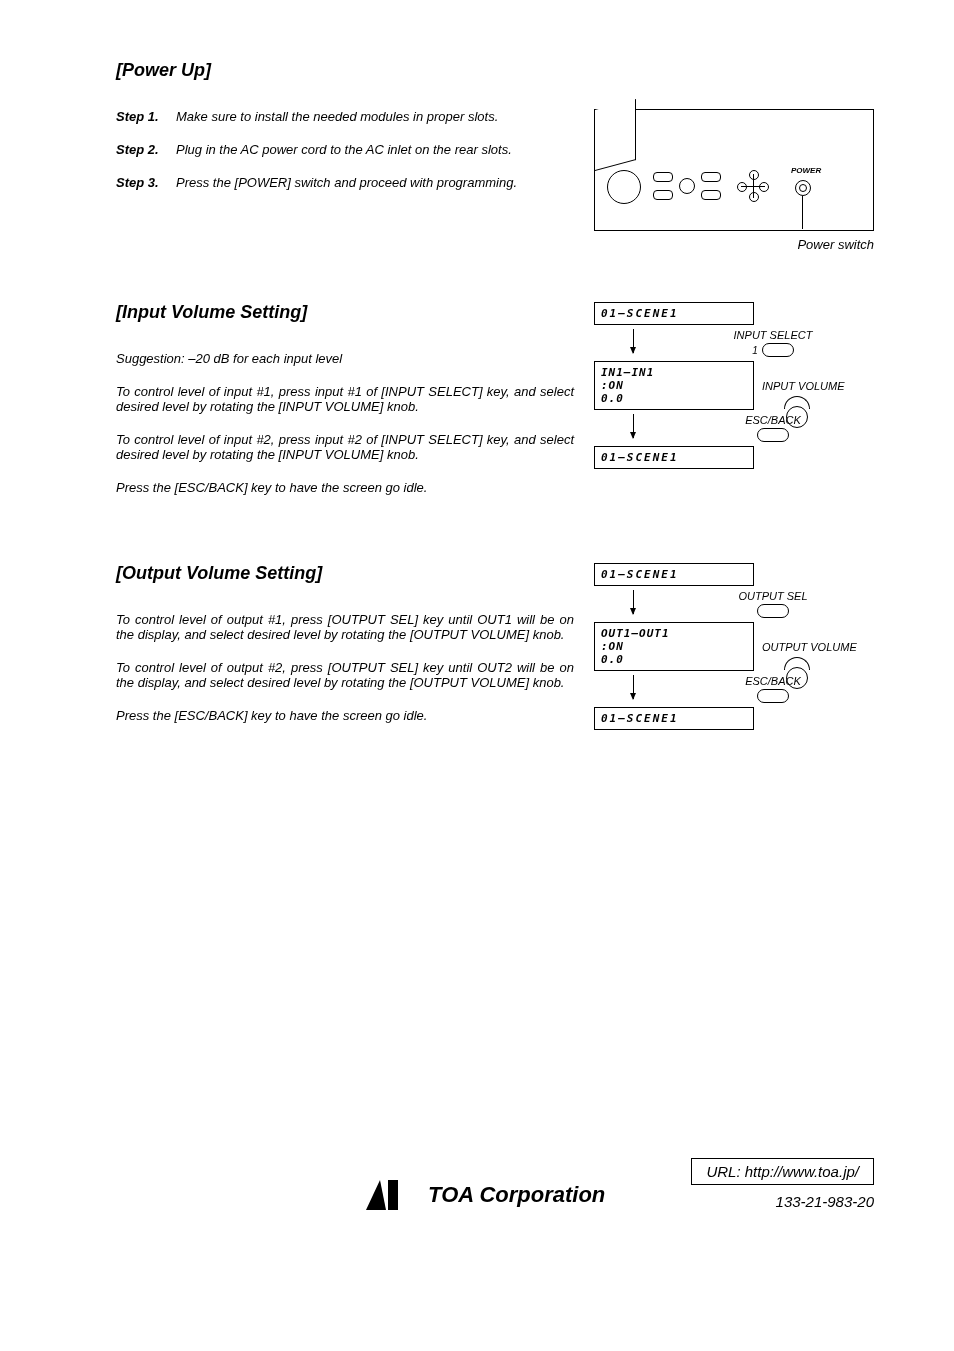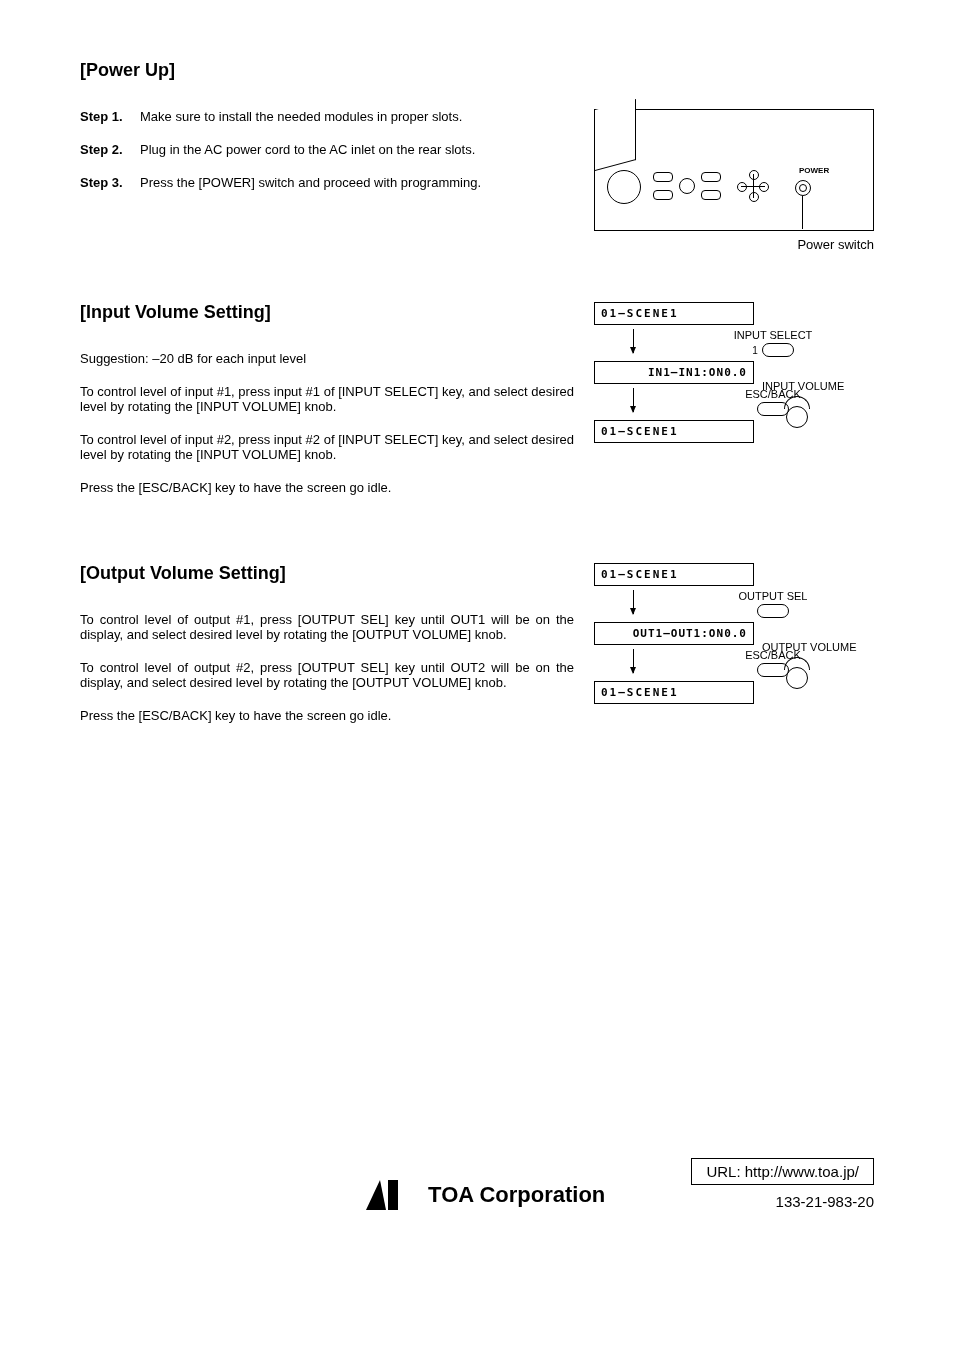--- a/index.html
+++ b/index.html
@@ -1,16 +1,16 @@
 <!DOCTYPE html>
 <html><head>
 <meta charset="utf-8">
 <style>
   html,body{margin:0;padding:0;background:#fff;font-family:Helvetica,Arial,sans-serif;color:#000;}
-  .page{width:954px;height:1255px;box-sizing:border-box;padding:60px 80px 30px 80px;position:relative;}
+  .page{width:954px;height:1255px;box-sizing:border-box;padding:60px 80px 30px 116px;position:relative;font-style:italic;}
   h2{font-size:18px;font-weight:bold;margin:0 0 28px 0;}
   .section{margin-bottom:50px;}
   .row{display:flex;align-items:flex-start;}
   .col-text{flex:1;padding-right:20px;}
   .col-fig{width:280px;flex:0 0 280px;}
   .step{font-size:13px;margin:0 0 18px 0;display:flex;}
   .step-label{font-weight:bold;width:60px;flex:0 0 60px;}
   .step-body{flex:1;}
   p{font-size:13px;margin:0 0 18px 0;text-align:justify;}
   .caption{font-size:13px;text-align:right;margin-top:6px;}
@@ -27,21 +27,21 @@
   .power-panel .net .c{position:absolute;width:8px;height:8px;border:1px solid #000;border-radius:50%;}
   .power-panel .net .c1{left:50%;top:-4px;margin-left:-4px;}
   .power-panel .net .c2{left:50%;bottom:-4px;margin-left:-4px;}
   .power-panel .net .c3{top:50%;left:-4px;margin-top:-4px;}
   .power-panel .net .c4{top:50%;right:-4px;margin-top:-4px;}
   .power-panel .pwr-label{position:absolute;font-size:8px;font-weight:bold;}
   .power-panel .pwr-btn{position:absolute;width:14px;height:14px;border:1px solid #000;border-radius:50%;display:flex;align-items:center;justify-content:center;}
   .power-panel .pwr-btn .inner{width:6px;height:6px;border:1px solid #000;border-radius:50%;}
   .power-panel .lead{position:absolute;width:1px;background:#000;}
   .lcd{border:1px solid #000;font-family:monospace;font-size:11px;letter-spacing:2px;padding:4px 6px;width:160px;box-sizing:border-box;font-weight:bold;}
-  .lcd-row{display:flex;justify-content:flex-end;letter-spacing:1px;}
+  .lcd-row{display:flex;justify-content:center;letter-spacing:1px;flex-direction:column;}
   .arrow-box{display:flex;align-items:flex-start;margin:4px 0;}
   .arrow-col{width:78px;display:flex;justify-content:center;}
   .arrow{width:1px;height:24px;background:#000;position:relative;}
   .arrow::after{content:"";position:absolute;bottom:-1px;left:-3px;border-left:3.5px solid transparent;border-right:3.5px solid transparent;border-top:7px solid #000;}
   .ctl-col{flex:1;font-size:11px;text-align:center;}
   .pill{display:inline-block;border:1px solid #000;border-radius:9px;width:30px;height:12px;vertical-align:middle;}
   .pill-row{display:flex;align-items:center;justify-content:center;gap:4px;margin-top:2px;}
   .pill-num{font-size:10px;}
   .side-label{font-size:11px;position:absolute;}
   .flow-wrap{position:relative;}
@@ -86,21 +86,21 @@
           <div class="sw" style="left:58px;top:80px;"></div>
           <div class="led" style="left:84px;top:68px;"></div>
           <div class="sw" style="left:106px;top:62px;"></div>
           <div class="sw" style="left:106px;top:80px;"></div>
           <div class="net" style="left:146px;top:64px;">
             <span class="c c1"></span>
               <span class="c c2"></span>
               <span class="c c3"></span>
               <span class="c c4"></span>
           </div>
-          <span class="pwr-label" style="left:204px;top:56px;">POWER</span>
+          <span class="pwr-label" style="left:196px;top:56px;">POWER</span>
           <div class="pwr-btn" style="left:200px;top:70px;">
               <span class="inner"></span>
             </div>
           <div class="lead" style="left:207px;top:86px;height:33px;"></div>
         </div>
         <div class="caption">Power switch</div>
       </div>
     </div>
   </div>
 

